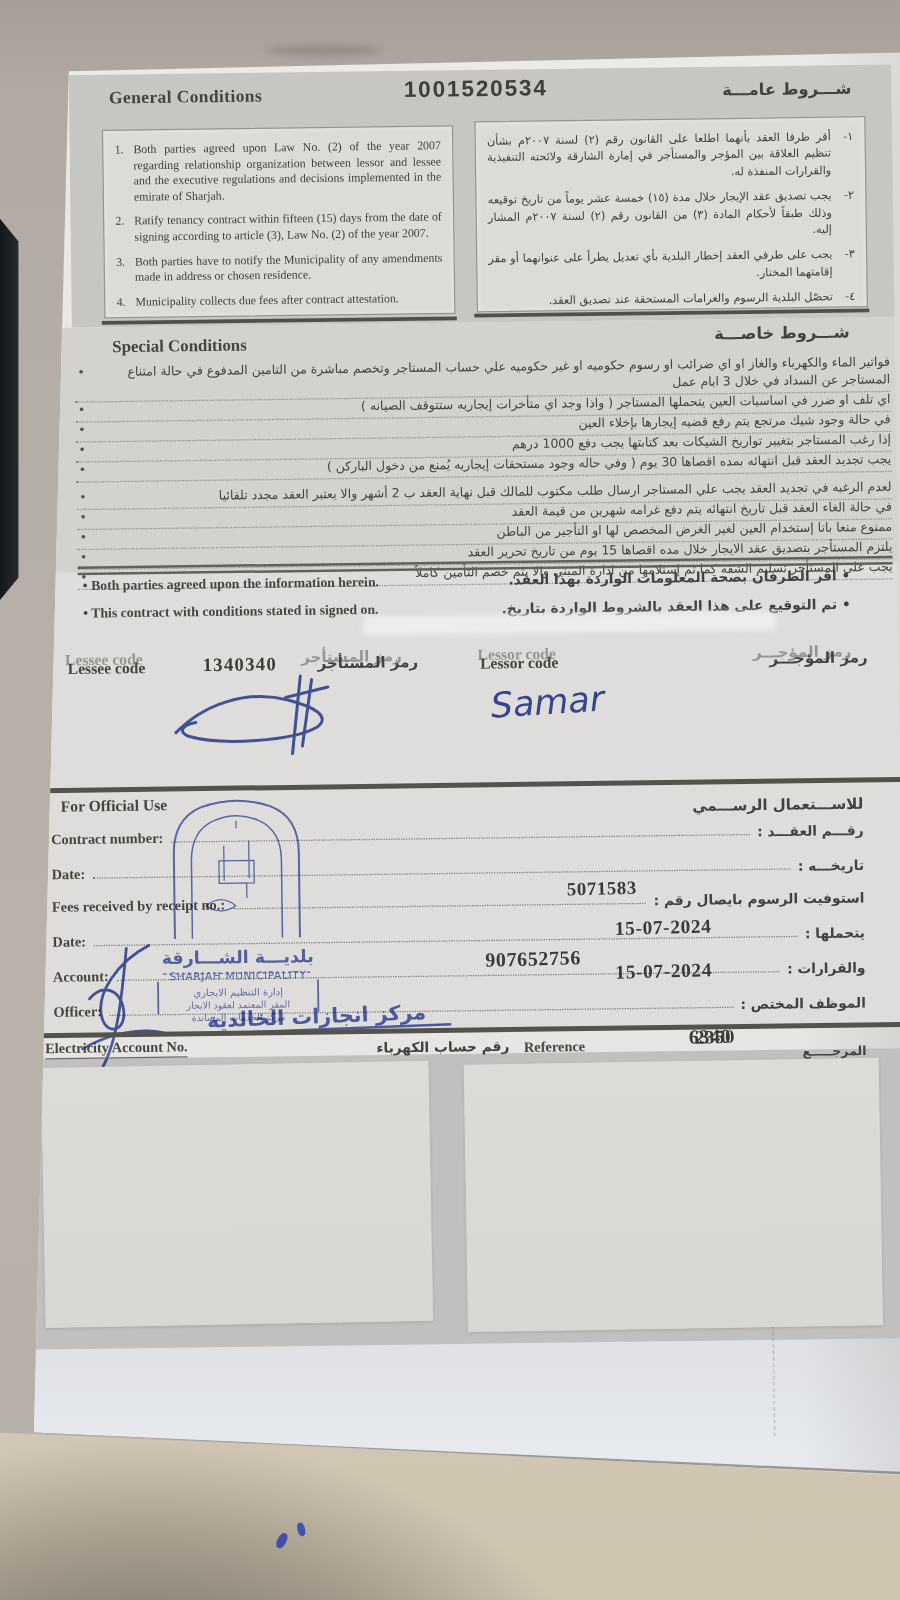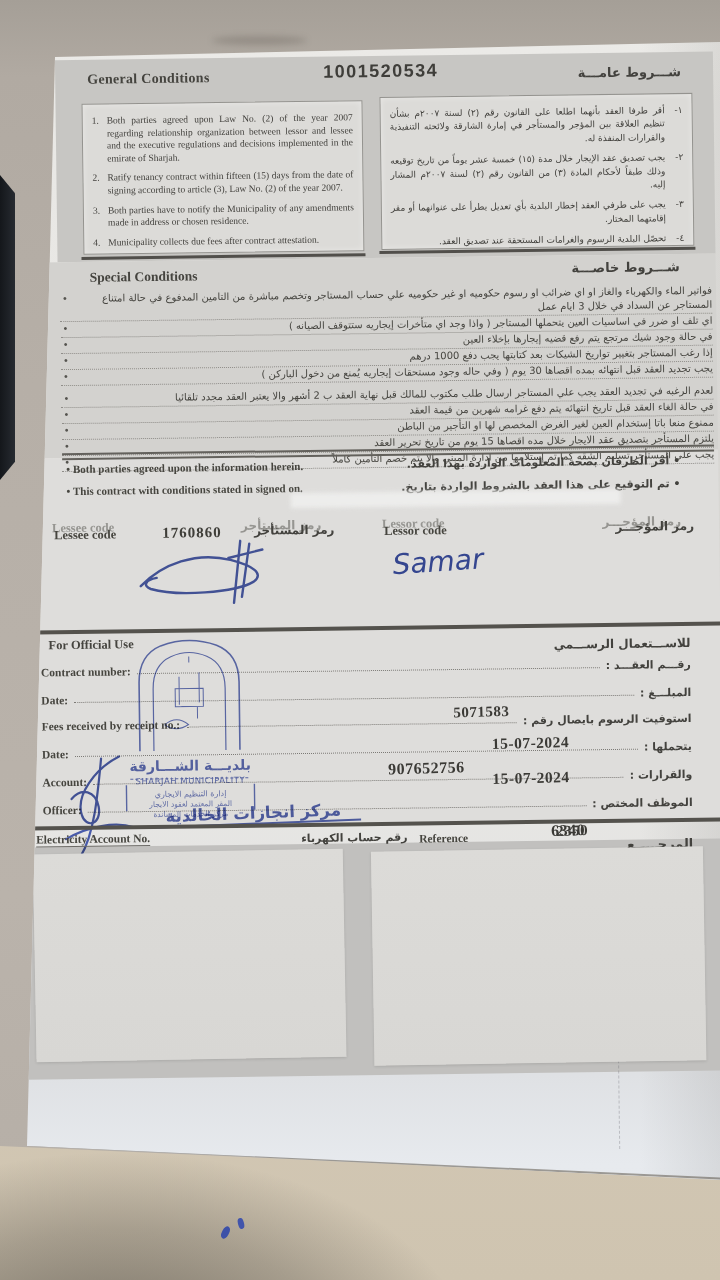--- a/index.html
+++ b/index.html
@@ -77,21 +77,21 @@
   .row{left:40px;width:650px;height:20px;display:flex;align-items:flex-end;}
   .row .en{font-size:11.5px;font-weight:bold;color:#46453f;white-space:nowrap;padding-bottom:2px;}
   .row .dots{flex:1;border-bottom:1.5px dotted #7c7a76;margin:0 6px 5px 6px;height:12px;}
   .row .arl{font-family:"DejaVu Sans",sans-serif;direction:rtl;font-size:11px;font-weight:bold;color:#43423e;white-space:nowrap;padding-bottom:1px;}
   .val{font-family:"Liberation Serif",serif;font-weight:bold;color:#3b3a36;letter-spacing:.5px;transform:rotate(-.8deg);}
   
   .elec-en{left:33px;top:829px;font-size:11.5px;font-weight:bold;color:#46453f;border-bottom:1px solid #6b6965;padding-bottom:1px;}
   .elec-ar{left:298px;top:831px;font-size:11px;font-weight:bold;}
   .ref-en{left:416px;top:833px;font-size:11.5px;font-weight:bold;color:#46453f;}
   .ref-val{left:548px;top:824px;font-size:16px;}
-  .ref-ar{right:30px;top:840px;font-size:13px;font-weight:bold;text-align:right;}
+  .ref-ar{right:30px;top:840px;font-size:10px;font-weight:bold;text-align:right;}
   .box{background:linear-gradient(180deg,#dcdbd8,#d8d7d4);box-shadow:0 1px 3px rgba(0,0,0,.12);}
   .box1{left:30px;top:849px;width:310px;height:208px;transform:rotate(-.3deg);}
   .box2{left:368px;top:851px;width:332px;height:214px;transform:rotate(-.2deg);}
   
   .stamp-svg{left:108px;top:630px;mix-blend-mode:multiply;opacity:.85;}
   .stamp-name{left:143px;top:802px;width:215px;font-family:"DejaVu Sans",sans-serif;direction:rtl;text-align:center;
     font-size:16.5px;font-weight:bold;color:#4456ac;letter-spacing:.5px;border-bottom:2px solid #4557ad;
     transform:rotate(-1.5deg);mix-blend-mode:multiply;opacity:.9;}
   .sig-svg{mix-blend-mode:multiply;}
 </style>
@@ -178,21 +178,21 @@
       </div>
       <div class="abs dbl-line"></div>
 
       <div class="abs agr-en" style="left:68px;top:459px;"><span>•</span> <span>Both parties agreed upon the information herein.</span></div>
       <div class="abs ar agr-ar" style="right:38px;top:458px;"><span>•</span> <span>أقر الطرفان بصحة المعلومات الواردة بهذا العقد.</span></div>
       <div class="abs agr-en" style="left:68px;top:481px;"><span>•</span> <span>This contract with conditions stated in signed on.</span></div>
       <div class="abs ar agr-ar" style="right:38px;top:481px;"><span>•</span> <span>تم التوقيع على هذا العقد بالشروط الواردة بتاريخ.</span></div>
       <div class="abs streak"></div>
 
       <div class="abs code-lbl ghost-v" style="left:55px;top:524px;">Lessee code</div>
-      <div class="abs code-val" style="left:163px;top:522px;">1760860</div>
+      <div class="abs code-val" style="left:163px;top:522px;">1340340</div>
       <div class="abs ar ghost-h" style="left:255px;top:522px;font-size:12px;font-weight:bold;">رمز المستأجر</div>
       <div class="abs code-lbl ghost-v" style="left:385px;top:524px;">Lessor code</div>
       <div class="abs ar ghost-h" style="right:25px;top:523px;font-size:12px;font-weight:bold;">رمز المؤجـــر</div>
 
       <svg class="abs sig-svg" style="left:135px;top:533px;" width="150" height="78" viewBox="0 0 150 78">
         <g fill="none" stroke="#3c50a6" stroke-width="2.4" stroke-linecap="round" opacity=".92">
           <path d="M6,50 C28,28 62,16 96,25 C118,31 130,39 119,47 C100,58 42,61 16,53 C8,50 10,44 22,42"></path>
           <path d="M106,6 L99,68"></path>
           <path d="M115,9 L107,62"></path>
           <path d="M94,23 L128,15"></path>
@@ -206,21 +206,21 @@
       <div class="abs ar off-title-ar">للاســـتعمال الرســـمي</div>
 
       <div class="abs row" style="top:656px;">
         <span class="en">Contract number:</span>
           <span class="dots"></span>
           <span class="arl">رقـــم العقـــد :</span>
       </div>
       <div class="abs row" style="top:684px;">
         <span class="en">Date:</span>
           <span class="dots"></span>
-          <span class="arl">المبلـــغ :</span>
+          <span class="arl">تاريخـــه :</span>
       </div>
       <div class="abs row" style="top:710px;">
         <span class="en">Fees received by receipt no.:</span>
           <span class="dots"></span>
           <span class="arl">استوفيت الرسوم بايصال رقم :</span>
       </div>
       <div class="abs row" style="top:738px;">
         <span class="en">Date:</span>
           <span class="dots"></span>
           <span class="arl">يتحملها :</span>

